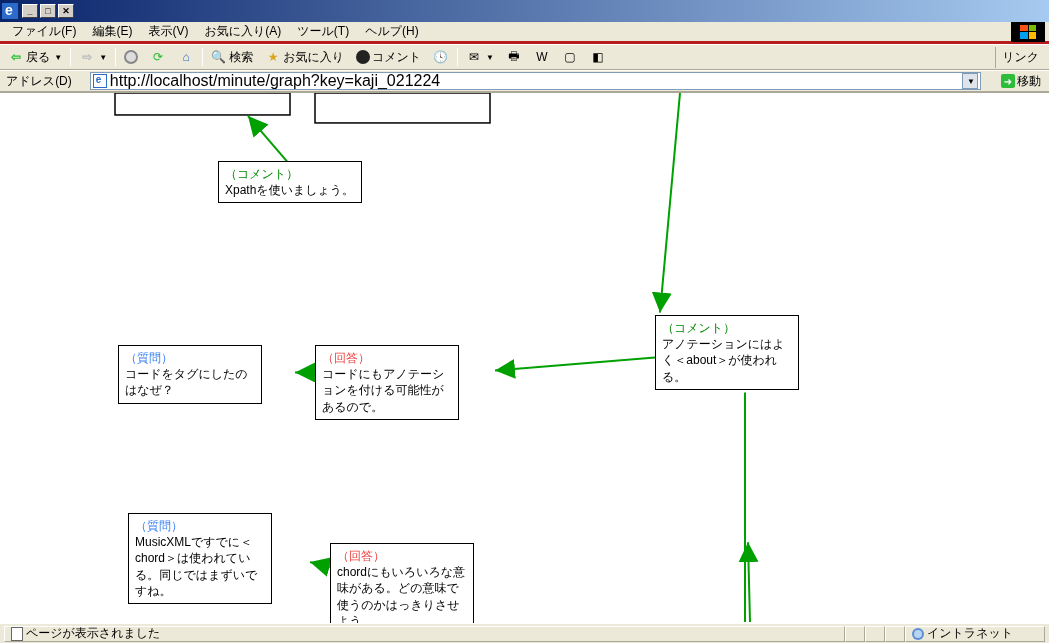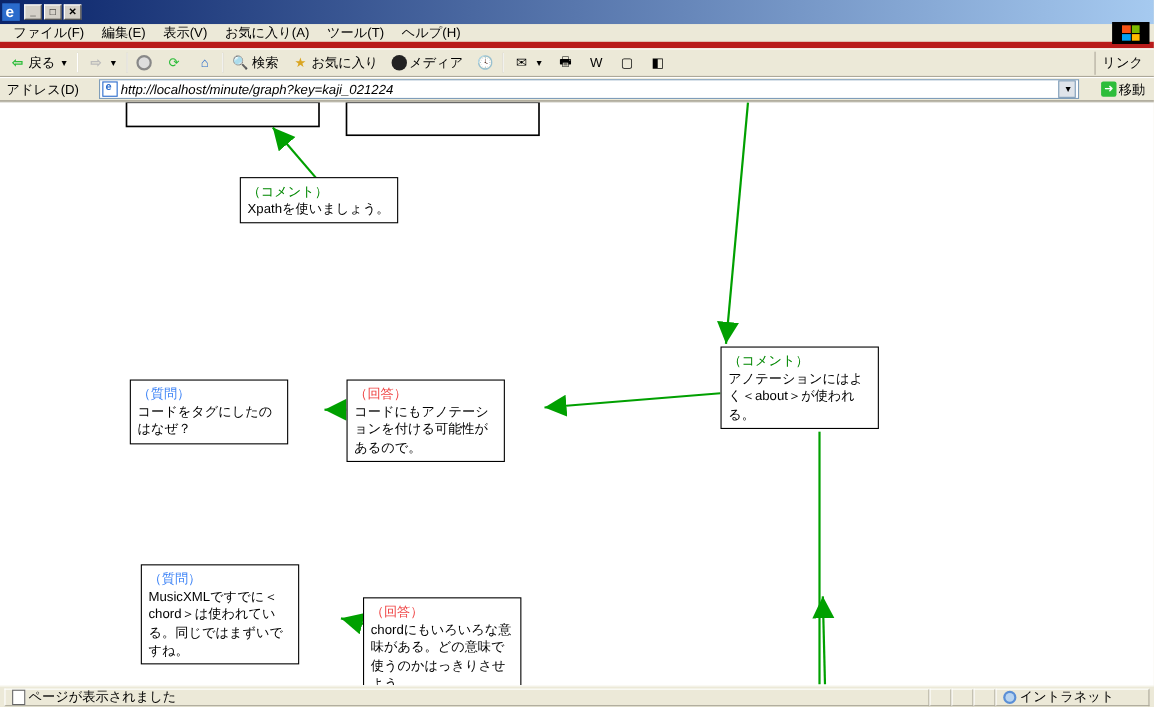--- a/index.html
+++ b/index.html
@@ -54,21 +54,21 @@
   font-family: sans-serif;
 }
 
 
 .menubar {
   height: 22px;
   background: #ece9d8;
   display: flex;
   align-items: center;
   padding: 0 4px;
-  border-bottom: 6px solid #b91c1c;
+  border-bottom: 3px solid #b91c1c;
 }
 .menubar .menu-item {
   padding: 2px 8px;
   cursor: default;
 }
 .menubar .spacer { flex: 1; }
 .win-logo {
   width: 34px; height: 20px;
   background: #000;
   display: flex;
@@ -148,23 +148,22 @@
   color:#2a6bcc;
   font-size:10px;
   position:absolute;
   left:2px; top:-1px;
   font-weight:bold;
 }
 .addr-input {
   flex: 1;
   border: none;
   outline: none;
-  font-size: 12px;
+  font-size: 16px;
   background: transparent;
-  font-style: italic;
 }
 .addr-dd {
   width: 16px; height: 16px;
   background: #dfe4ea;
   border: 1px solid #7f9db9;
   display: flex;
   align-items: center;
   justify-content: center;
 }
 .go-btn {
@@ -329,21 +328,21 @@
   <div class="tb-btn">
     <span class="ic ic-search">🔍</span>
     <span>検索</span>
   </div>
   <div class="tb-btn">
     <span class="ic ic-fav">★</span>
     <span>お気に入り</span>
   </div>
   <div class="tb-btn">
     <span class="ic-media"></span>
-    <span>メディア</span>
+    <span>コメント</span>
   </div>
   <div class="tb-btn">
       <span class="ic ic-hist">🕓</span>
     </div>
   <span class="tb-sep"></span>
   <div class="tb-btn">
       <span class="ic">✉</span>
       <span class="dd-arrow">▼</span>
     </div>
   <div class="tb-btn">

